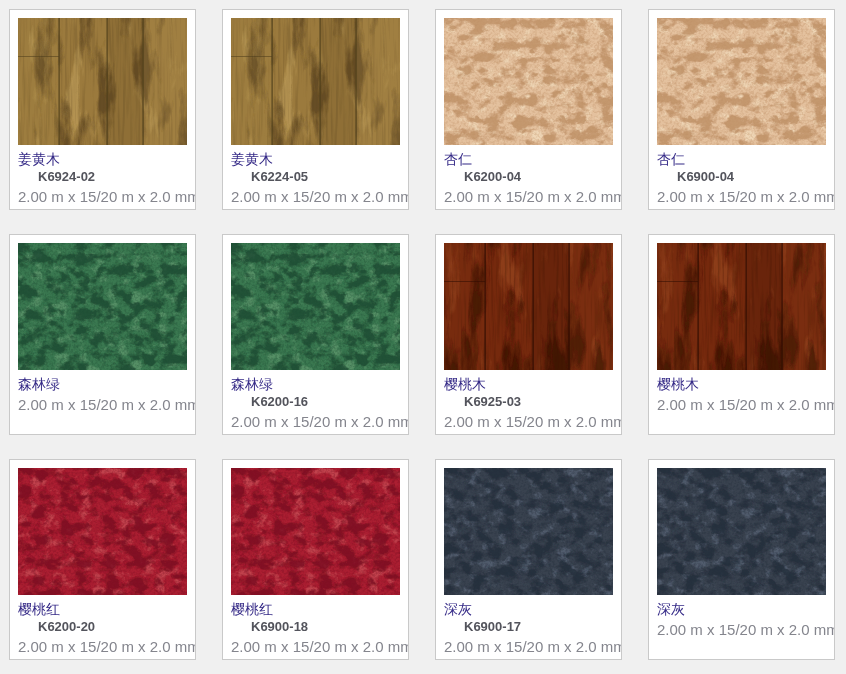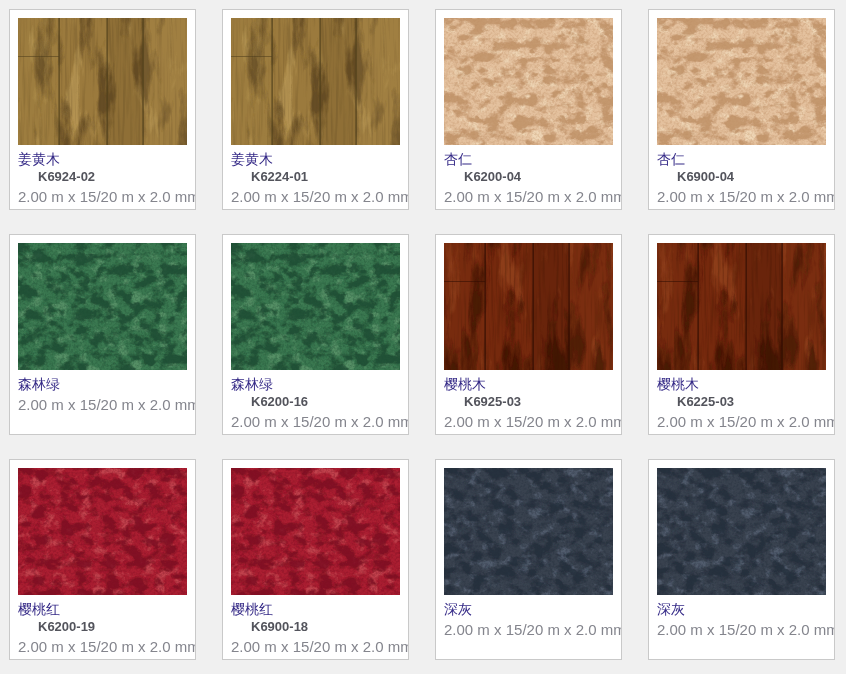--- a/index.html
+++ b/index.html
@@ -140,21 +140,21 @@
             <rect x="0" width="41" height="127" fill="#c3a35e" opacity="0.08"></rect>
             <rect x="89" width="36" height="127" fill="#5e4620" opacity="0.2"></rect>
             <rect x="125" width="44" height="127" fill="#c3a35e" opacity="0.15"></rect>
             <rect x="40.5" width="1.2" height="127" fill="#4f3e1b" opacity="0.9"></rect>
             <rect x="88.5" width="1.2" height="127" fill="#4f3e1b" opacity="0.9"></rect>
             <rect x="124.5" width="1.2" height="127" fill="#4f3e1b" opacity="0.9"></rect>
             <rect x="0" y="38" width="41" height="1" fill="#4f3e1b" opacity="0.55"></rect>
           </svg>
         </a>
       <a class="title">姜黄木</a>
-      <div class="code">K6224-01</div>
+      <div class="code">K6224-05</div>
       <div class="size">2.00 m x 15/20 m x 2.0 mm</div>
     </div>
 
     <div class="card">
       <a class="swatch">
           <svg viewBox="0 0 169 127" preserveAspectRatio="none" aria-hidden="true">
             <defs>
               <filter id="d2">
                 <feTurbulence type="fractalNoise" baseFrequency="0.07 0.09" numOctaves="4" seed="691" result="n"></feTurbulence>
                 <feColorMatrix in="n" type="matrix" values="0 0 0 0 0 0 0 0 0 0 0 0 0 0 0 3 3 3 0 -4.2" result="a"></feColorMatrix>
@@ -339,21 +339,20 @@
             <rect x="0" width="41" height="127" fill="#9c4b22" opacity="0.08"></rect>
             <rect x="89" width="36" height="127" fill="#3e1203" opacity="0.2"></rect>
             <rect x="125" width="44" height="127" fill="#9c4b22" opacity="0.15"></rect>
             <rect x="40.5" width="1.2" height="127" fill="#310d02" opacity="0.9"></rect>
             <rect x="88.5" width="1.2" height="127" fill="#310d02" opacity="0.9"></rect>
             <rect x="124.5" width="1.2" height="127" fill="#310d02" opacity="0.9"></rect>
             <rect x="0" y="38" width="41" height="1" fill="#310d02" opacity="0.55"></rect>
           </svg>
         </a>
       <a class="title">樱桃木</a>
-      <div class="code">K6225-03</div>
       <div class="size">2.00 m x 15/20 m x 2.0 mm</div>
     </div>
 
     <div class="card">
       <a class="swatch">
           <svg viewBox="0 0 169 127" preserveAspectRatio="none" aria-hidden="true">
             <defs>
               <filter id="d8">
                 <feTurbulence type="fractalNoise" baseFrequency="0.07 0.09" numOctaves="4" seed="579" result="n"></feTurbulence>
                 <feColorMatrix in="n" type="matrix" values="0 0 0 0 0 0 0 0 0 0 0 0 0 0 0 3 3 3 0 -4.2" result="a"></feColorMatrix>
@@ -370,21 +369,21 @@
                 <feComposite in="SourceGraphic" in2="a" operator="in"></feComposite>
               </filter>
             </defs>
             <rect width="169" height="127" fill="#aa1e31"></rect>
             <rect width="169" height="127" fill="#c84e55" filter="url(#g8)" opacity="0.75"></rect>
             <rect width="169" height="127" fill="#7a0f20" filter="url(#d8)" opacity="0.8"></rect>
             <rect width="169" height="127" fill="#7a0f20" filter="url(#s8)" opacity="0.3"></rect>
           </svg>
         </a>
       <a class="title">樱桃红</a>
-      <div class="code">K6200-19</div>
+      <div class="code">K6200-20</div>
       <div class="size">2.00 m x 15/20 m x 2.0 mm</div>
     </div>
 
     <div class="card">
       <a class="swatch">
           <svg viewBox="0 0 169 127" preserveAspectRatio="none" aria-hidden="true">
             <defs>
               <filter id="d9">
                 <feTurbulence type="fractalNoise" baseFrequency="0.07 0.09" numOctaves="4" seed="579" result="n"></feTurbulence>
                 <feColorMatrix in="n" type="matrix" values="0 0 0 0 0 0 0 0 0 0 0 0 0 0 0 3 3 3 0 -4.2" result="a"></feColorMatrix>
@@ -432,20 +431,21 @@
                 <feComposite in="SourceGraphic" in2="a" operator="in"></feComposite>
               </filter>
             </defs>
             <rect width="169" height="127" fill="#39424f"></rect>
             <rect width="169" height="127" fill="#5a6577" filter="url(#g10)" opacity="0.75"></rect>
             <rect width="169" height="127" fill="#242d3a" filter="url(#d10)" opacity="0.8"></rect>
             <rect width="169" height="127" fill="#242d3a" filter="url(#s10)" opacity="0.3"></rect>
           </svg>
         </a>
       <a class="title">深灰</a>
+      <div class="code">K6900-17</div>
       <div class="size">2.00 m x 15/20 m x 2.0 mm</div>
     </div>
 
     <div class="card">
       <a class="swatch">
           <svg viewBox="0 0 169 127" preserveAspectRatio="none" aria-hidden="true">
             <defs>
               <filter id="d11">
                 <feTurbulence type="fractalNoise" baseFrequency="0.07 0.09" numOctaves="4" seed="457" result="n"></feTurbulence>
                 <feColorMatrix in="n" type="matrix" values="0 0 0 0 0 0 0 0 0 0 0 0 0 0 0 3 3 3 0 -4.2" result="a"></feColorMatrix>

